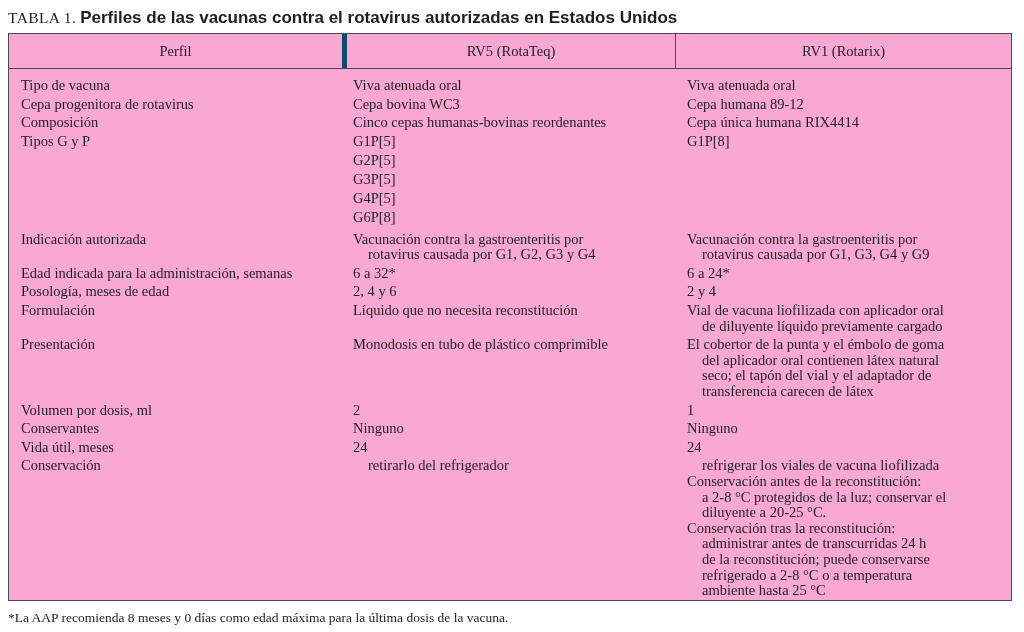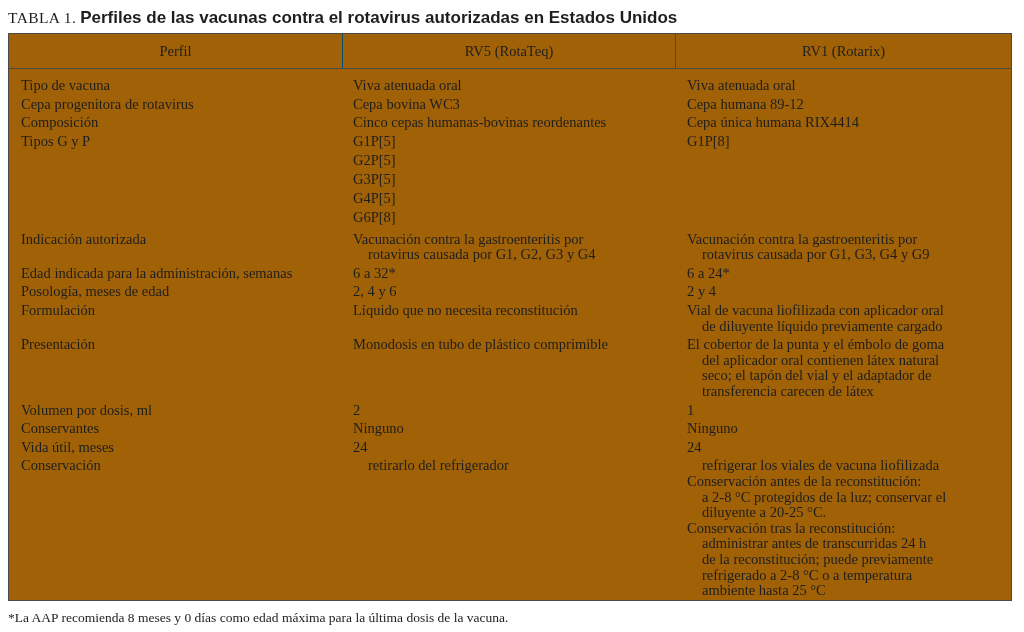--- a/index.html
+++ b/index.html
@@ -21,32 +21,32 @@
     letter-spacing:.4px;
   }
   .title .t-main{
     font-family:"Liberation Sans", sans-serif;
     font-weight:bold;font-size:17px;
   }
   .table{
     position:absolute;left:8px;top:33px;
     width:1002px;
     border:1px solid #4a4a4a;
-    background:#a16207;
+    background:#f9a8d4;
   }
   .thead{
     display:grid;grid-template-columns:333px 334px 1fr;
     border-bottom:1px solid #4a4a4a;
   }
   .th{
     text-align:center;
     font-size:14.5px;
     padding:9px 4px 8px 4px;
   }
-  .th-mid{border-left:1px solid #0c4a6e;border-right:1px solid #4a4a4a;}
+  .th-mid{border-left:5px solid #0c4a6e;border-right:1px solid #4a4a4a;}
   .tbody{height:531px;padding-top:9px;box-sizing:border-box;}
   .t-row{
     display:grid;grid-template-columns:333px 334px 1fr;
     margin-bottom:3px;
   }
   .cell{font-size:14.5px;line-height:15.6px;}
   .c1{padding-left:12px;padding-right:6px;}
   .c2{padding-left:11px;padding-right:6px;}
   .c3{padding-left:11px;padding-right:4px;}
   .ln{white-space:nowrap;}
@@ -223,21 +223,21 @@
           <div class="cell c2">
             <div class="ln ind">retirarlo del refrigerador</div>
           </div>
           <div class="cell c3">
             <div class="ln ind">refrigerar los viales de vacuna liofilizada</div>
             <div class="ln">Conservación antes de la reconstitución:</div>
             <div class="ln ind">a 2-8 °C protegidos de la luz; conservar el</div>
             <div class="ln ind">diluyente a 20-25 °C.</div>
             <div class="ln">Conservación tras la reconstitución:</div>
             <div class="ln ind">administrar antes de transcurridas 24 h</div>
-            <div class="ln ind">de la reconstitución; puede previamente</div>
+            <div class="ln ind">de la reconstitución; puede conservarse</div>
             <div class="ln ind">refrigerado a 2-8 °C o a temperatura</div>
             <div class="ln ind">ambiente hasta 25 °C</div>
           </div>
         </div>
       </div>
   </div>
 
   <div class="footnote">*La AAP recomienda 8 meses y 0 días como edad máxima para la última dosis de la vacuna.</div>
 
 </div>

